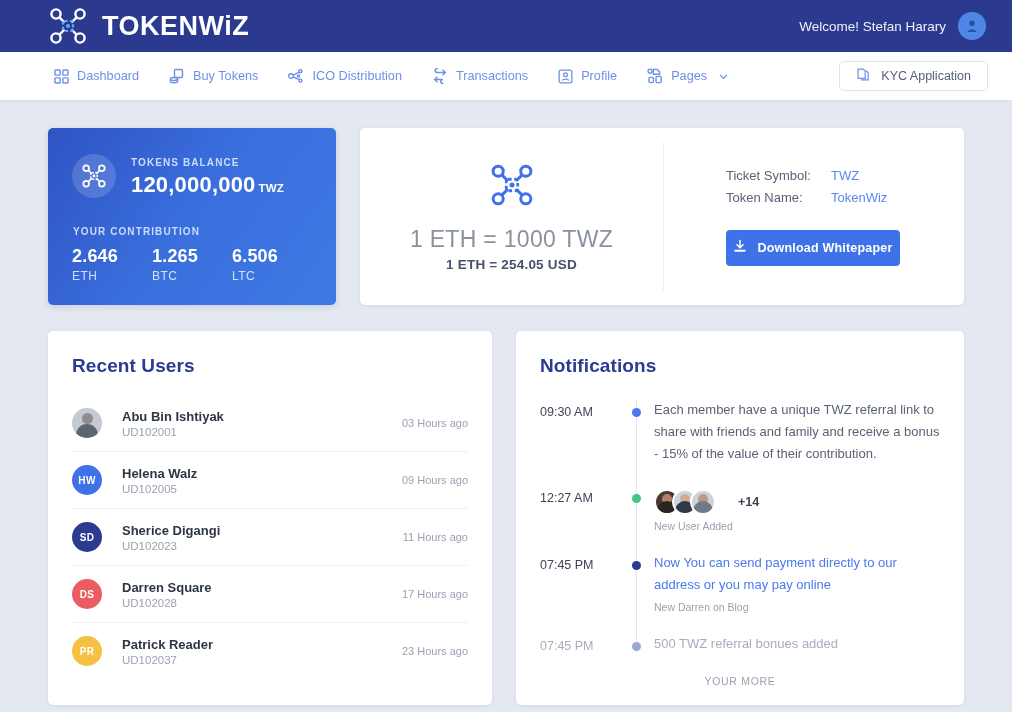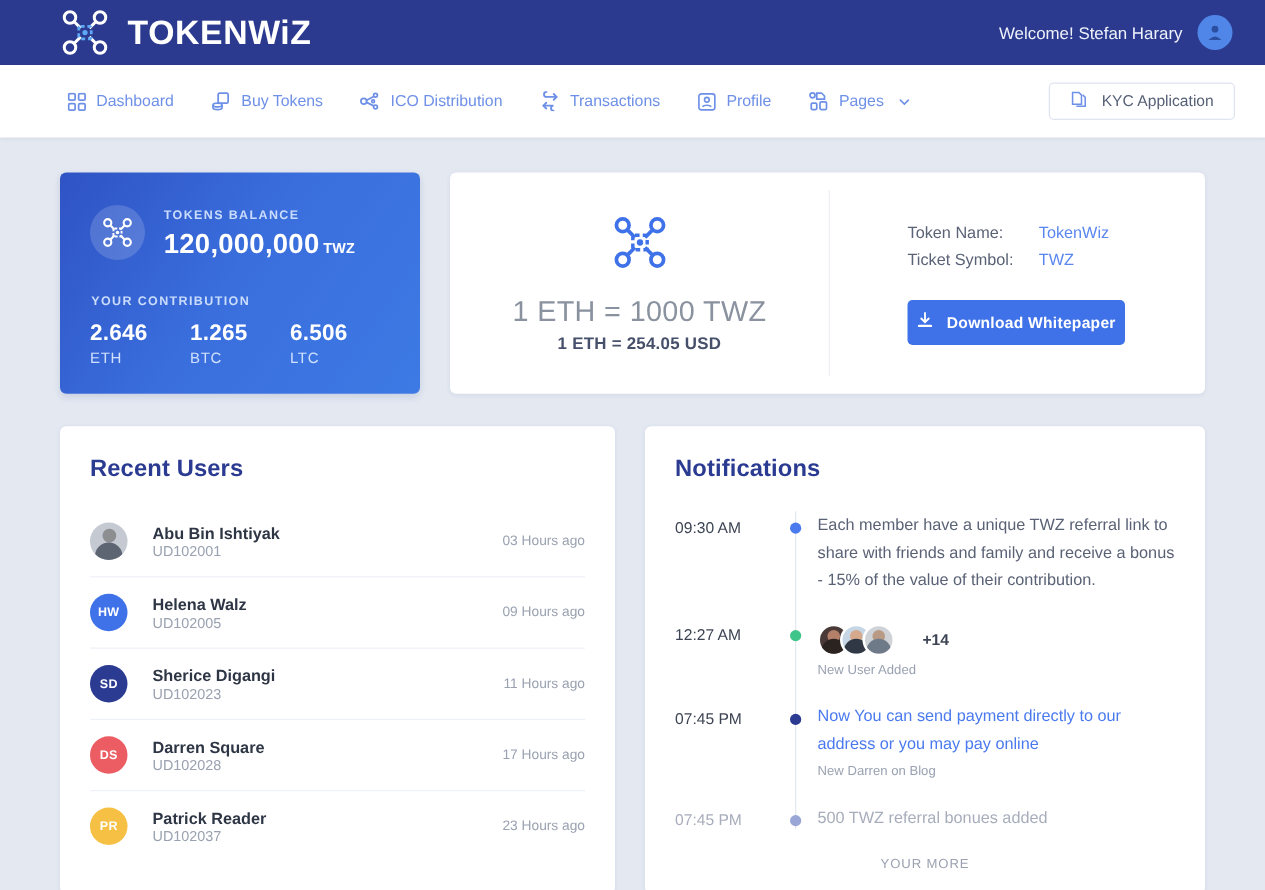--- a/index.html
+++ b/index.html
@@ -38,21 +38,21 @@
   }
   .welcome-text { color: #eef1fa; font-size: 13.5px; }
   .avatar-circle {
     width: 28px; height: 28px; border-radius: 50%;
     background: #4f86e8;
     display: flex; align-items: center; justify-content: center;
   }
 
   
   .navbar {
-    height: 58px;
+    height: 48px;
     background: #ffffff;
     display: flex;
     align-items: center;
     padding: 0 24px 0 48px;
     box-shadow: 0 1px 3px rgba(40,60,120,0.07);
     position: relative;
     z-index: 5;
   }
   .nav-items { display: flex; align-items: center; }
   .nav-item {
@@ -446,26 +446,26 @@
           </svg>
         </span>
         <div class="exch-rate">1 ETH = 1000 TWZ</div>
         <div class="exch-sub">1 ETH = 254.05 USD</div>
       </div>
 
       <div class="exch-divider"></div>
 
       <div class="exch-right">
         <div class="token-line">
+          <span class="token-key">Ticket Symbol:</span>
+          <span class="token-val">TWZ</span>
+        </div>
+        <div class="token-line">
           <span class="token-key">Token Name:</span>
           <span class="token-val">TokenWiz</span>
-        </div>
-        <div class="token-line">
-          <span class="token-key">Ticket Symbol:</span>
-          <span class="token-val">TWZ</span>
         </div>
         <button class="dl-btn">
           <span>
             <svg width="14" height="14" viewBox="0 0 16 16" fill="none" stroke="#ffffff" stroke-width="1.7" stroke-linecap="round">
               <line x1="8" y1="1.6" x2="8" y2="9.6"></line>
               <polyline points="4.6,6.6 8,10 11.4,6.6"></polyline>
               <line x1="2.6" y1="13.4" x2="13.4" y2="13.4" stroke-width="2.2"></line>
             </svg>
           </span>
           <span>Download Whitepaper</span>

